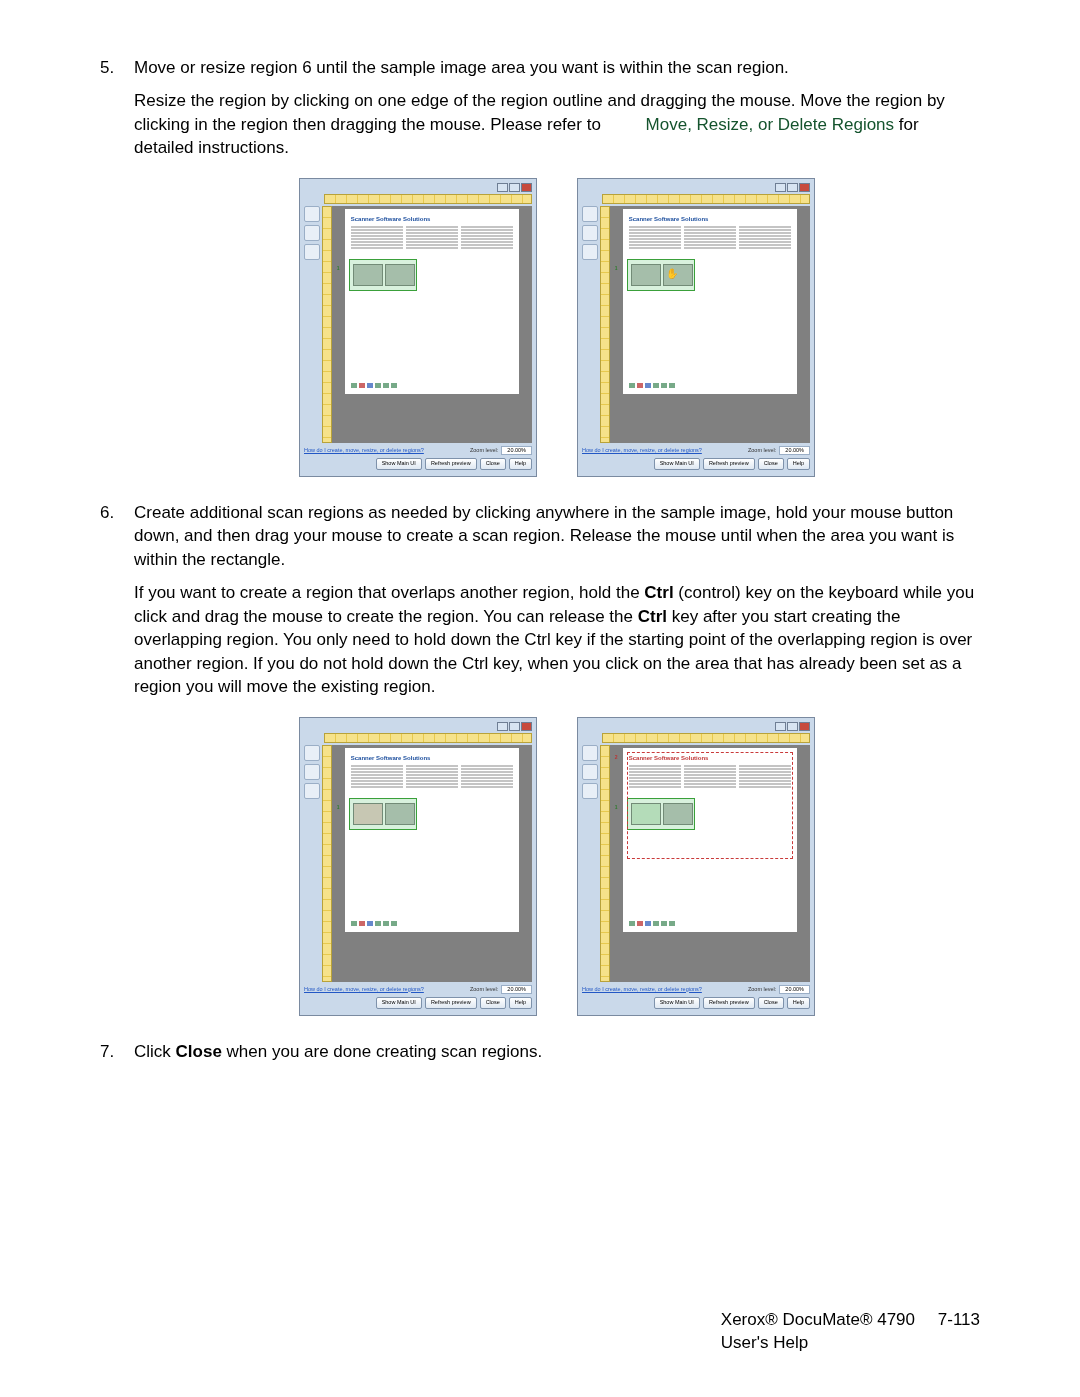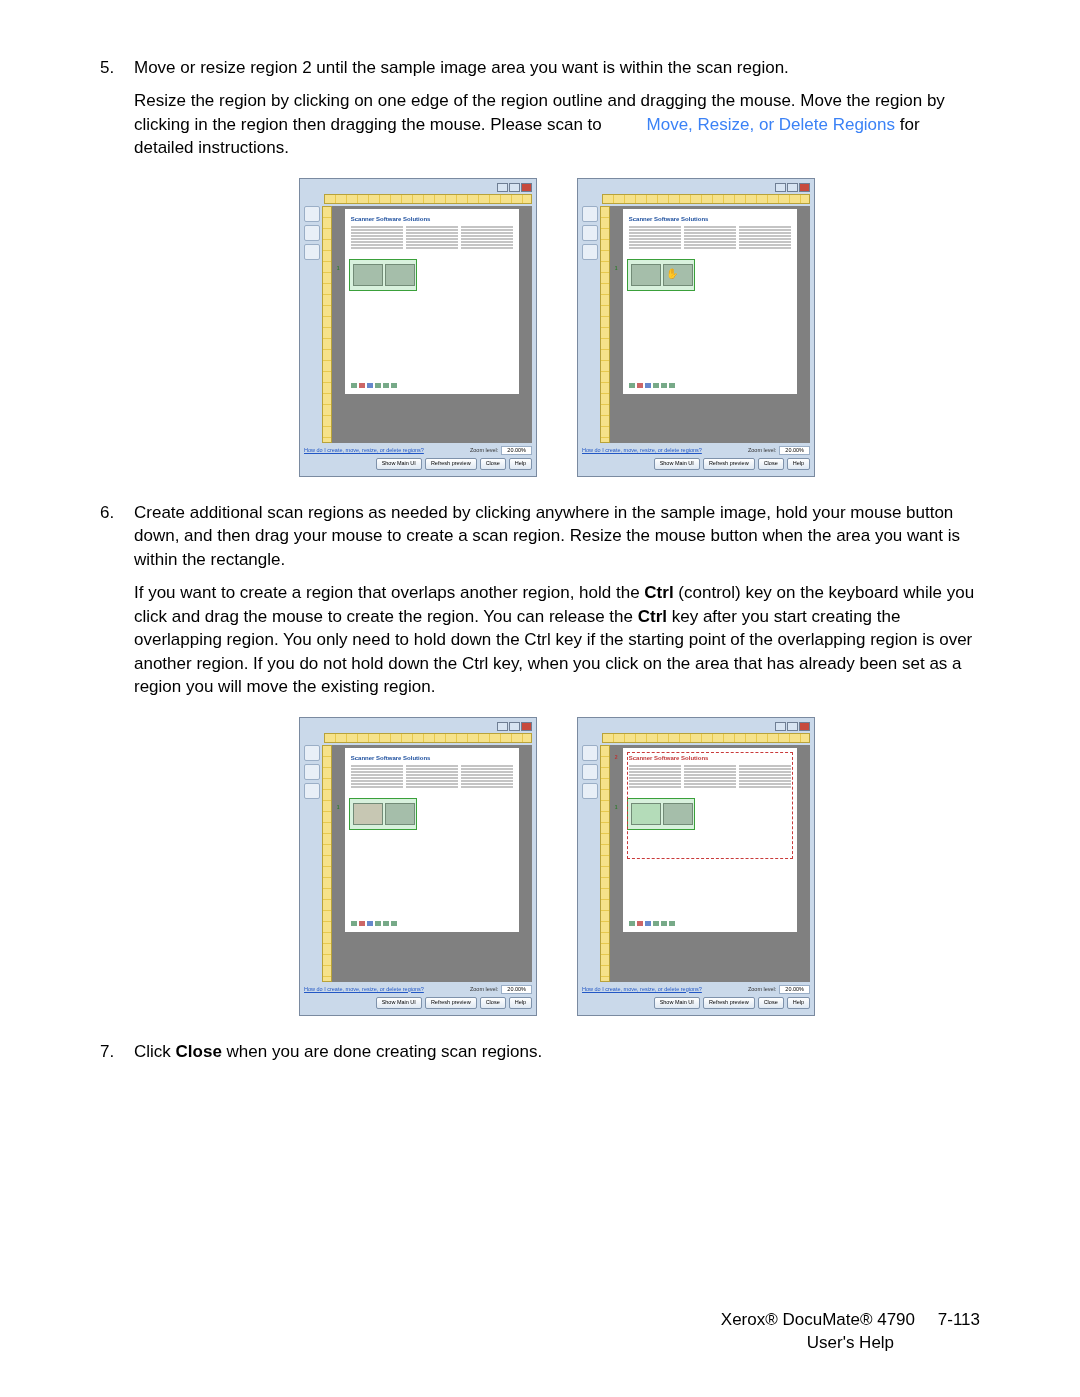--- a/index.html
+++ b/index.html
@@ -35,21 +35,21 @@
   }
   ol.steps > li .num {
     position: absolute;
     left: 0;
     top: 0;
   }
   ol.steps > li p {
     margin: 0 0 10px 0;
   }
   .link {
-    color: #3b82f6;
+    color: #14532d;
     padding-left: 40px;
   }
   .imgs-row {
     display: flex;
     gap: 40px;
     justify-content: center;
     margin: 18px 0 24px 0;
   }
   .dialog {
     width: 238px;
@@ -188,39 +188,39 @@
   .dialog .btn {
     border:1px solid #7e92ab;
     background:linear-gradient(#fff,#dfe8f2);
     padding:1px 5px;
     border-radius:2px;
   }
   .footer {
     position:absolute;
     bottom: 42px;
     right: 100px;
-    text-align:center;
+    text-align:left;
     font-size:17px;
     line-height:1.35;
   }
   .footer .pg{margin-left:18px;}
 </style>
 </head>
 <body>
 
 <div class="page">
 
 
   <ol class="steps">
 
     <li>
       <span class="num">5.</span>
-      <p>Move or resize region 2 until the sample image area you want is within the scan region.</p>
+      <p>Move or resize region 6 until the sample image area you want is within the scan region.</p>
       <p>
-        <span>Resize the region by clicking on one edge of the region outline and dragging the mouse. Move the region by clicking in the region then dragging the mouse. Please scan to </span><span class="link">Move, Resize, or Delete Regions</span><span> for detailed instructions.</span>
+        <span>Resize the region by clicking on one edge of the region outline and dragging the mouse. Move the region by clicking in the region then dragging the mouse. Please refer to </span><span class="link">Move, Resize, or Delete Regions</span><span> for detailed instructions.</span>
       </p>
 
       <div class="imgs-row">
 
         <div class="dialog">
           <div class="title-row">
             <div class="win-btn"></div>
             <div class="win-btn"></div>
             <div class="win-btn close"></div>
           </div>
@@ -380,21 +380,21 @@
             <span class="btn">Refresh preview</span>
             <span class="btn">Close</span>
             <span class="btn">Help</span>
           </div>
         </div>
       </div>
     </li>
 
     <li>
       <span class="num">6.</span>
-      <p>Create additional scan regions as needed by clicking anywhere in the sample image, hold your mouse button down, and then drag your mouse to create a scan region. Resize the mouse button when the area you want is within the rectangle.</p>
+      <p>Create additional scan regions as needed by clicking anywhere in the sample image, hold your mouse button down, and then drag your mouse to create a scan region. Release the mouse until when the area you want is within the rectangle.</p>
       <p>If you want to create a region that overlaps another region, hold the <b>Ctrl</b> (control) key on the keyboard while you click and drag the mouse to create the region. You can release the <b>Ctrl</b> key after you start creating the overlapping region. You only need to hold down the Ctrl key if the starting point of the overlapping region is over another region. If you do not hold down the Ctrl key, when you click on the area that has already been set as a region you will move the existing region.</p>
 
       <div class="imgs-row">
 
         <div class="dialog">
           <div class="title-row">
               <div class="win-btn"></div>
               <div class="win-btn"></div>
               <div class="win-btn close"></div>
             </div>

